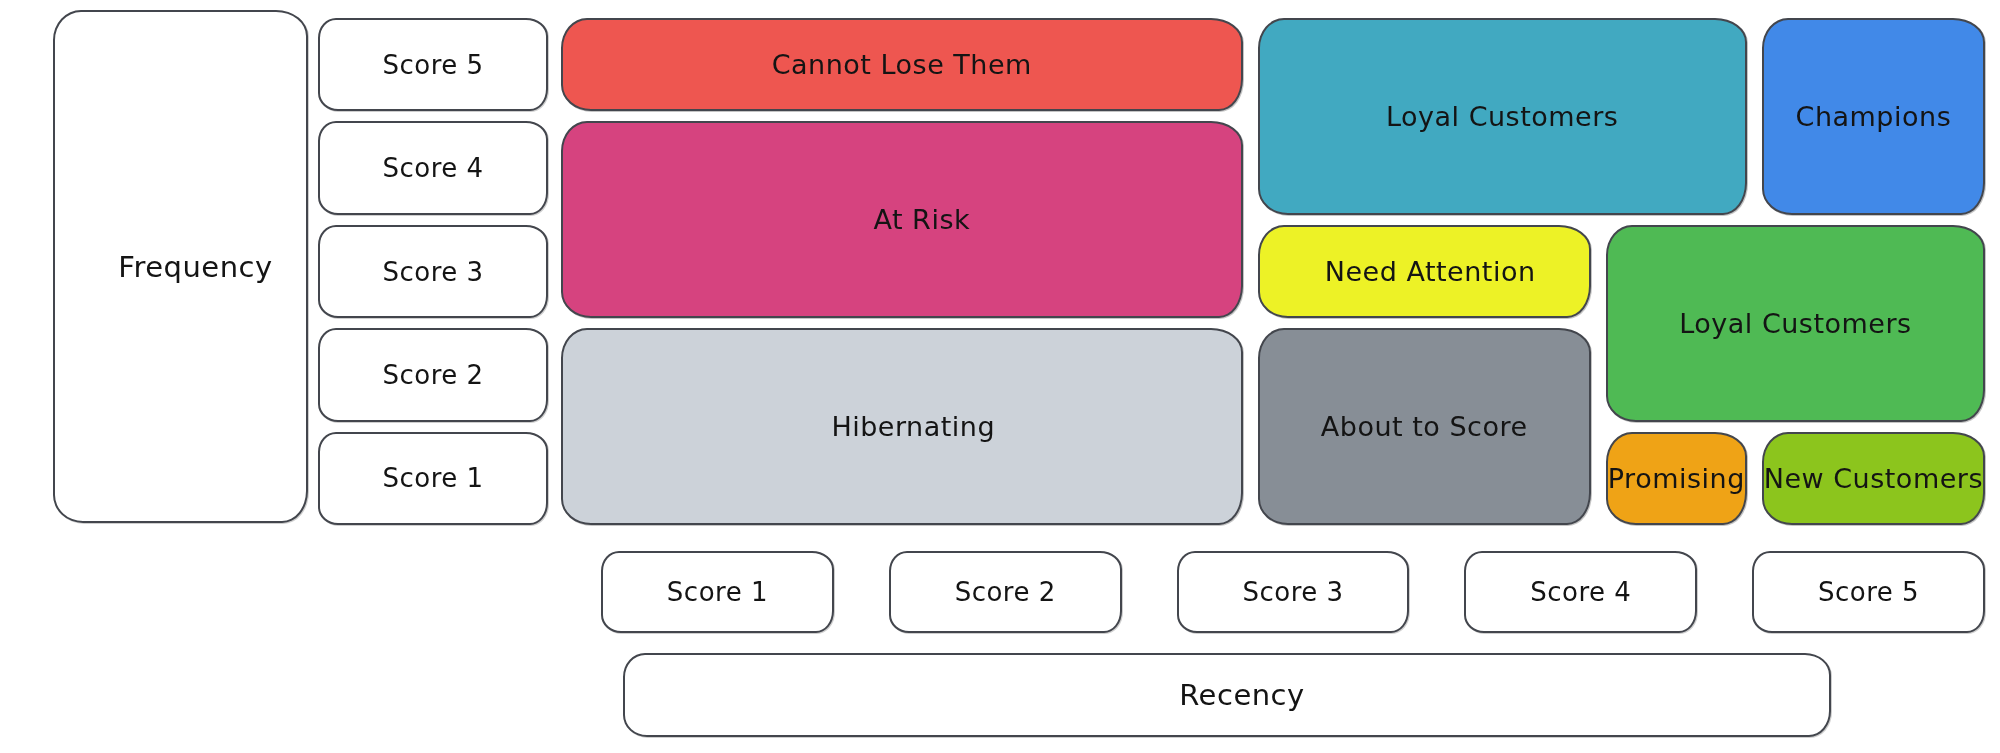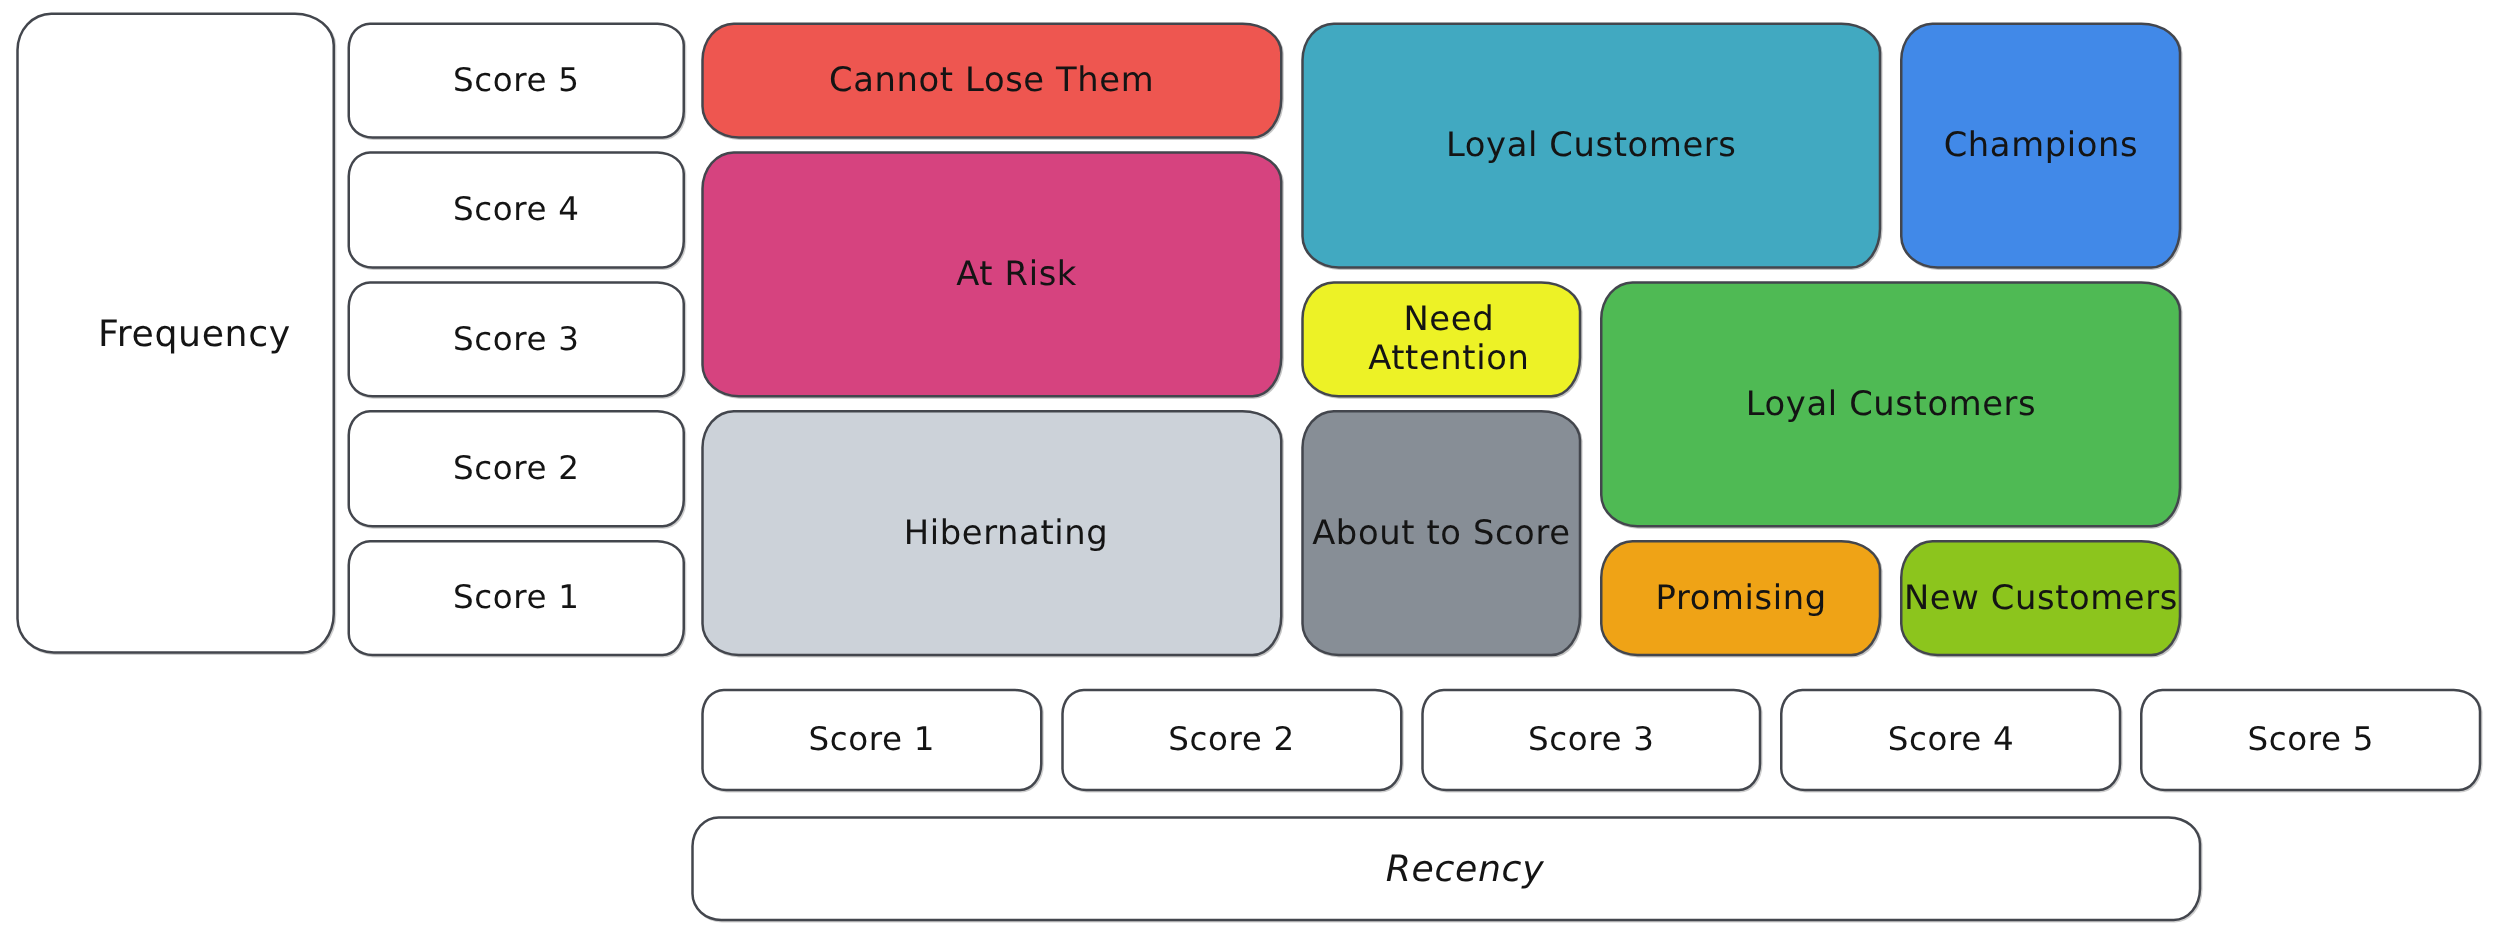--- a/index.html
+++ b/index.html
@@ -18,20 +18,21 @@
     display: flex;
     align-items: center;
     justify-content: center;
     text-align: center;
     font-size: 27px;
     letter-spacing: 0.5px;
     color: #141414;
     
     border-radius: 28px 32px 26px 30px / 30px 26px 32px 28px;
     box-shadow: 1px 1px 0 rgba(60,60,60,0.25);
+    margin-left: 40px;
   }
   .axis-label { font-size: 29px; padding-left: 30px; }
   
   #freq-label {
     position: absolute;
     left: 13px; top: 10px;
     width: 255px; height: 513px;
   }
   
   #freq-scores {
@@ -42,21 +43,21 @@
     flex-direction: column;
     gap: 10px;
   }
   #freq-scores .box { flex: 1; font-size: 26px; border-radius: 18px 22px 18px 20px / 20px 18px 22px 18px; }
   
   #matrix {
     position: absolute;
     left: 561px; top: 18px;
     width: 1424px; height: 507px;
     display: grid;
-    grid-template-columns: repeat(6, 1fr);
+    grid-template-columns: repeat(3, 1fr);
     grid-template-rows: repeat(5, 1fr);
     column-gap: 15px;
     row-gap: 10px;
   }
   .segment {
     box-sizing: border-box;
     border: 2.5px solid #43464d;
     display: flex;
     align-items: center;
     justify-content: center;
@@ -73,24 +74,23 @@
     left: 561px; top: 551px;
     width: 1424px; height: 82px;
     display: grid;
     grid-template-columns: repeat(5, 1fr);
     column-gap: 15px;
   }
   #recency-scores .box { font-size: 26px; border-radius: 18px 22px 18px 20px / 20px 18px 22px 18px; }
   
   #recency-label {
     position: absolute;
-    left: 553px; top: 653px;
+    left: 583px; top: 653px;
     width: 1208px; height: 84px;
     border-radius: 22px 26px 22px 24px / 24px 22px 26px 22px;
-    font-style: italic;
   }
 </style>
 </head>
 <body>
 
 <div class="canvas">
 
   <div id="freq-label" class="box axis-label">Frequency</div>
 
   <div id="freq-scores">

